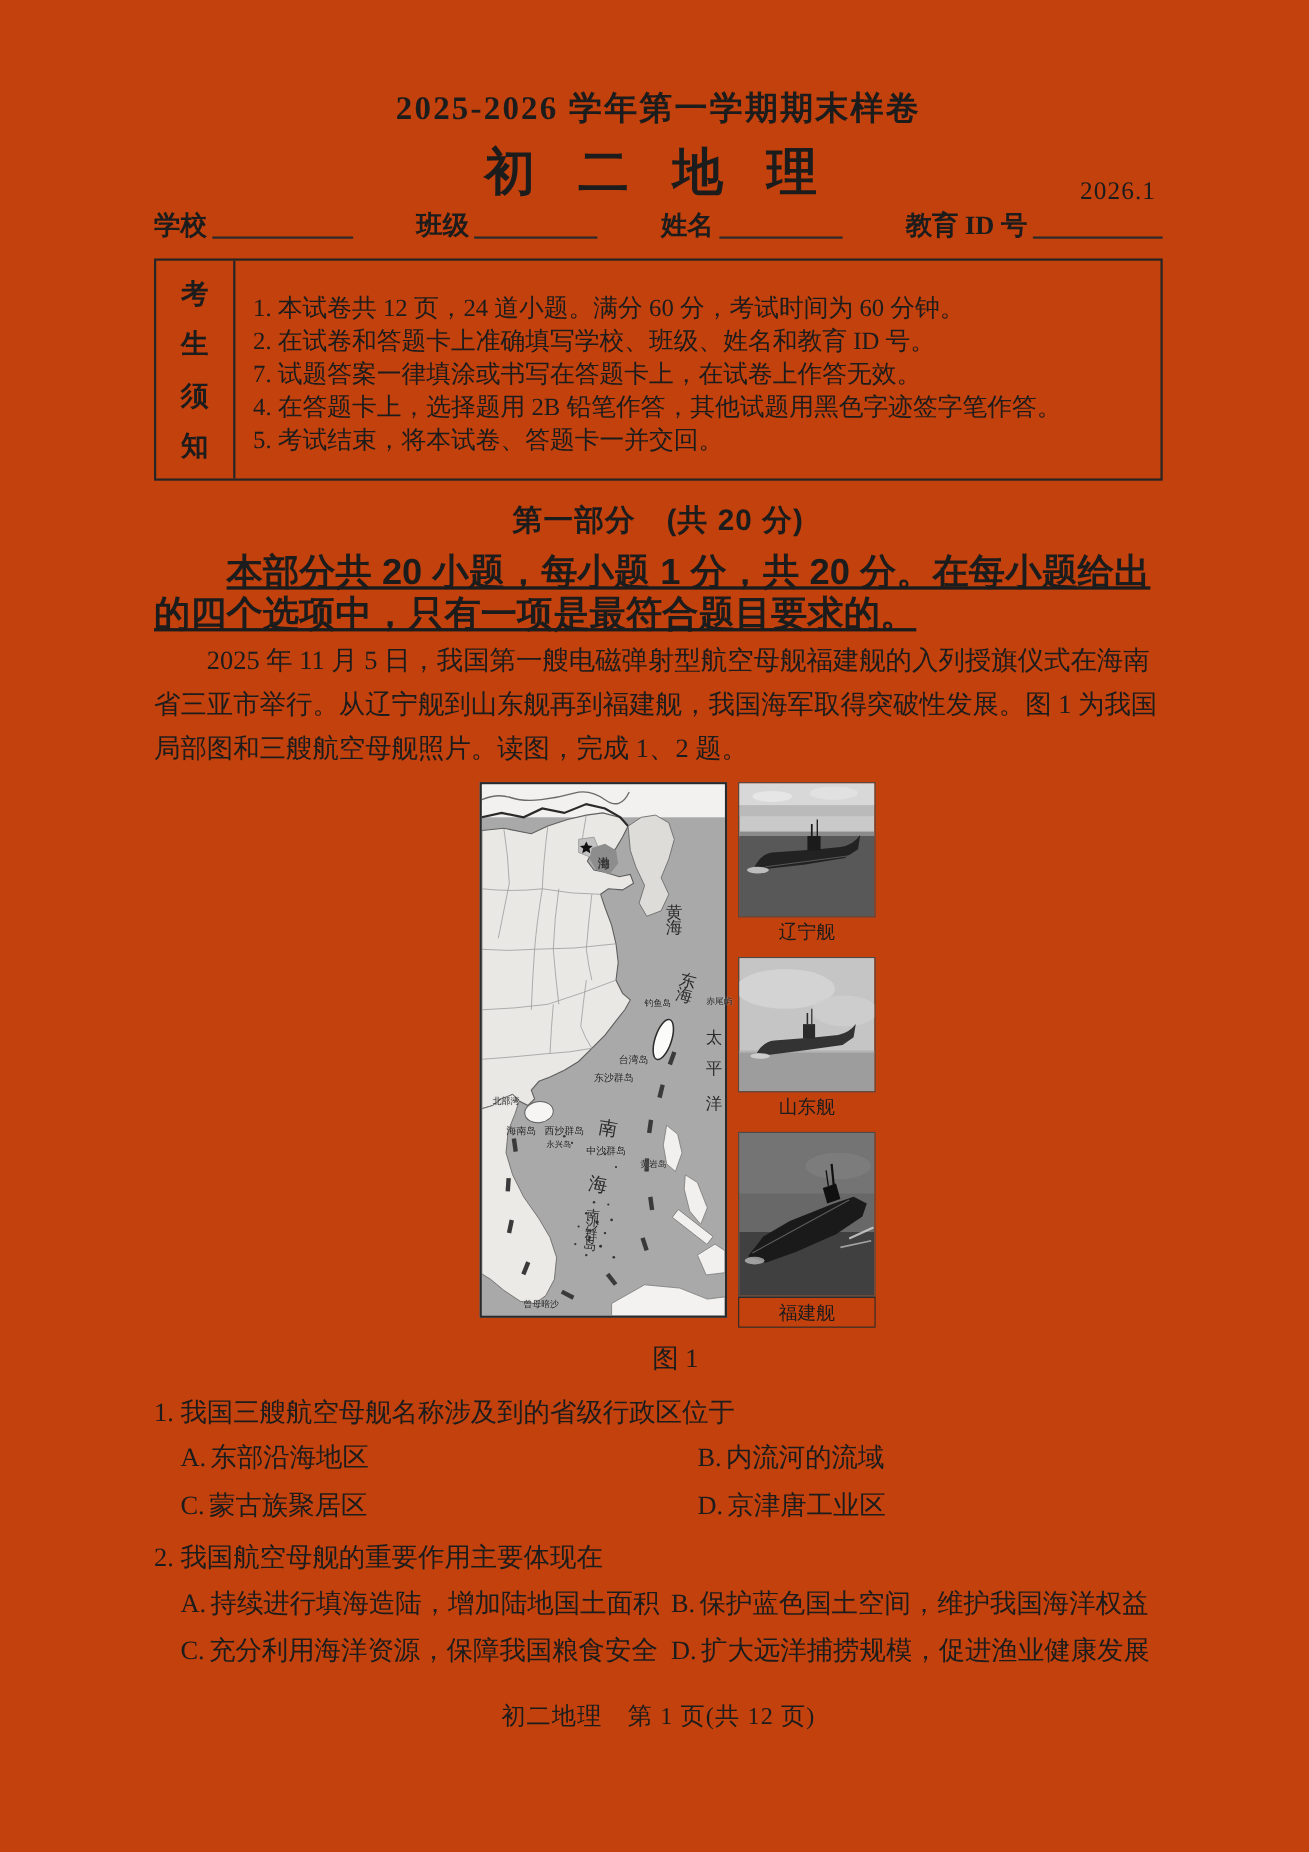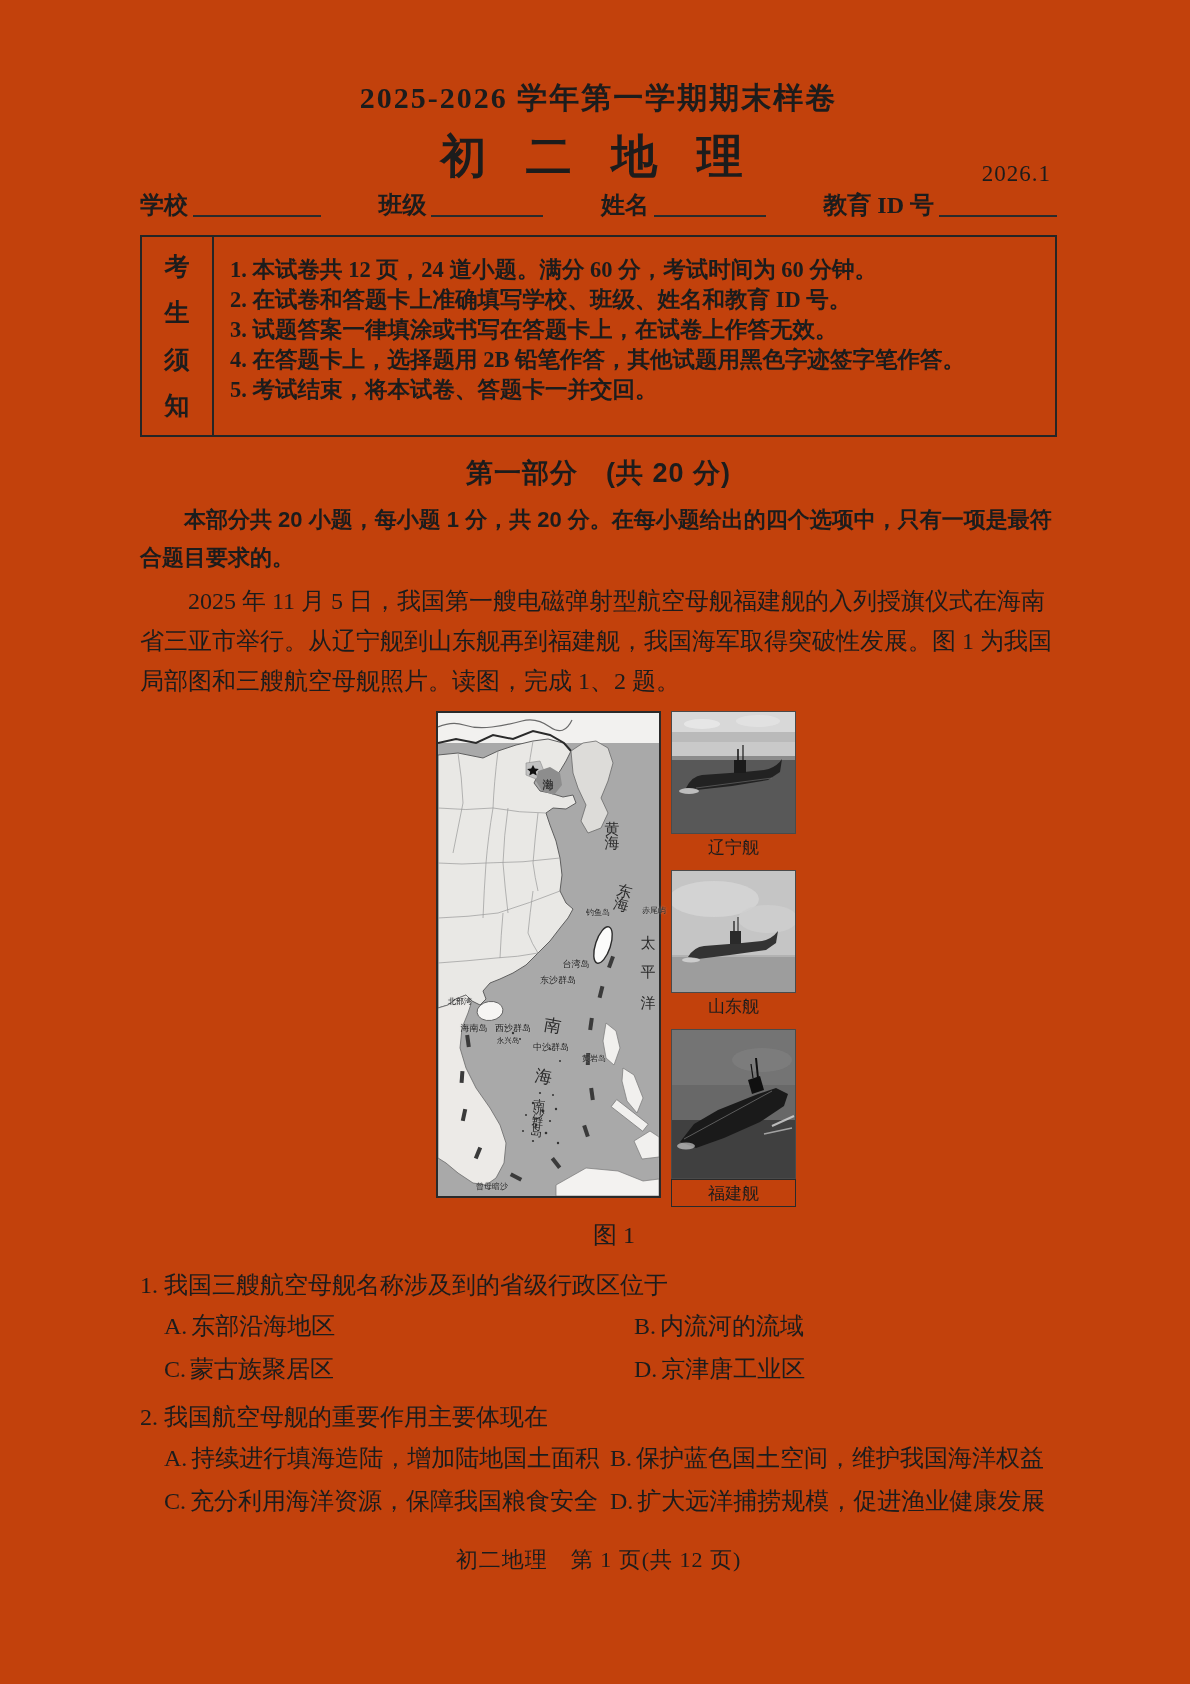--- a/index.html
+++ b/index.html
@@ -10,26 +10,26 @@
   .subject{text-align:center;font-size:46px;font-weight:bold;letter-spacing:14px;margin:0;line-height:60px;}
   .date{position:absolute;right:6px;bottom:2px;font-size:23px;letter-spacing:1px;}
   .fields{display:flex;justify-content:space-between;margin-top:0;font-size:24px;font-weight:600;align-items:flex-end;}
   .field{white-space:nowrap;}
   .blank{display:inline-block;border-bottom:2px solid #2b2b2b;height:24px;vertical-align:-4px;margin-left:5px;}
   .b1{width:128px}.b2{width:112px}.b3{width:112px}.b4{width:118px}
   .notice{display:flex;border:2px solid #252525;margin-top:14px;height:198px;}
   .notice-side{width:70px;border-right:2px solid #252525;display:flex;flex-direction:column;
                justify-content:space-evenly;align-items:center;font-family:"Liberation Sans",sans-serif;
                font-weight:bold;font-size:25px;}
-  .notice-items{flex:1;padding:8px 14px 20px 16px;display:flex;flex-direction:column;justify-content:center;font-weight:bold;}
+  .notice-items{flex:1;padding:8px 14px 20px 16px;display:flex;flex-direction:column;justify-content:flex-end;}
   .notice-item{font-size:22.5px;line-height:30px;}
   .part-title{text-align:center;font-size:27px;font-weight:bold;margin-top:18px;
               font-family:"Liberation Sans",sans-serif;letter-spacing:1px;}
-  .intro{font-size:22px;font-weight:bold;line-height:38px;text-indent:2em;margin-top:10px;
-         font-family:"Liberation Sans",sans-serif;}
+  .intro{font-size:33px;font-weight:bold;line-height:38px;text-indent:2em;margin-top:10px;
+         font-family:"Liberation Sans",sans-serif;text-decoration:underline;}
   .stimulus{font-size:24px;line-height:40px;text-indent:2em;margin-top:4px;}
   
   .fig{margin:10px 0 0 296px;width:356px;}
   .fig-flex{display:flex;gap:10px;}
   .map-box{position:relative;width:221px;height:483px;border:2px solid #2a2a2a;background:#aaaaaa;flex:none;}
   .map-box svg{position:absolute;left:0;top:0;}
   .mlabel{position:absolute;font-size:9px;color:#1d1d1d;white-space:nowrap;transform:translate(-50%,-50%);
           font-family:"Liberation Serif",serif;text-shadow:0 0 2px #bbbbbb;}
   .vsea{position:absolute;writing-mode:vertical-rl;text-orientation:upright;color:#2a2a2a;
         font-family:"Liberation Serif",serif;white-space:nowrap;}
@@ -69,21 +69,21 @@
   <div class="notice">
     <div class="notice-side">
       <span>考</span>
       <span>生</span>
       <span>须</span>
       <span>知</span>
     </div>
     <div class="notice-items">
       <div class="notice-item">1. 本试卷共 12 页，24 道小题。满分 60 分，考试时间为 60 分钟。</div>
       <div class="notice-item">2. 在试卷和答题卡上准确填写学校、班级、姓名和教育 ID 号。</div>
-      <div class="notice-item">3. 试题答案一律填涂或书写在答题卡上，在试卷上作答无效。</div>
+      <div class="notice-item">7. 试题答案一律填涂或书写在答题卡上，在试卷上作答无效。</div>
       <div class="notice-item">4. 在答题卡上，选择题用 2B 铅笔作答，其他试题用黑色字迹签字笔作答。</div>
       <div class="notice-item">5. 考试结束，将本试卷、答题卡一并交回。</div>
     </div>
   </div>
 
   <div class="part-title">第一部分　(共 20 分)</div>
   <p class="intro" style="margin:10px 0 0 0;">本部分共 20 小题，每小题 1 分，共 20 分。在每小题给出的四个选项中，只有一项是最符合题目要求的。</p>
   <p class="stimulus" style="margin:4px 0 0 0;">2025 年 11 月 5 日，我国第一艘电磁弹射型航空母舰福建舰的入列授旗仪式在海南省三亚市举行。从辽宁舰到山东舰再到福建舰，我国海军取得突破性发展。图 1 为我国局部图和三艘航空母舰照片。读图，完成 1、2 题。</p>
 
   <div class="fig">

